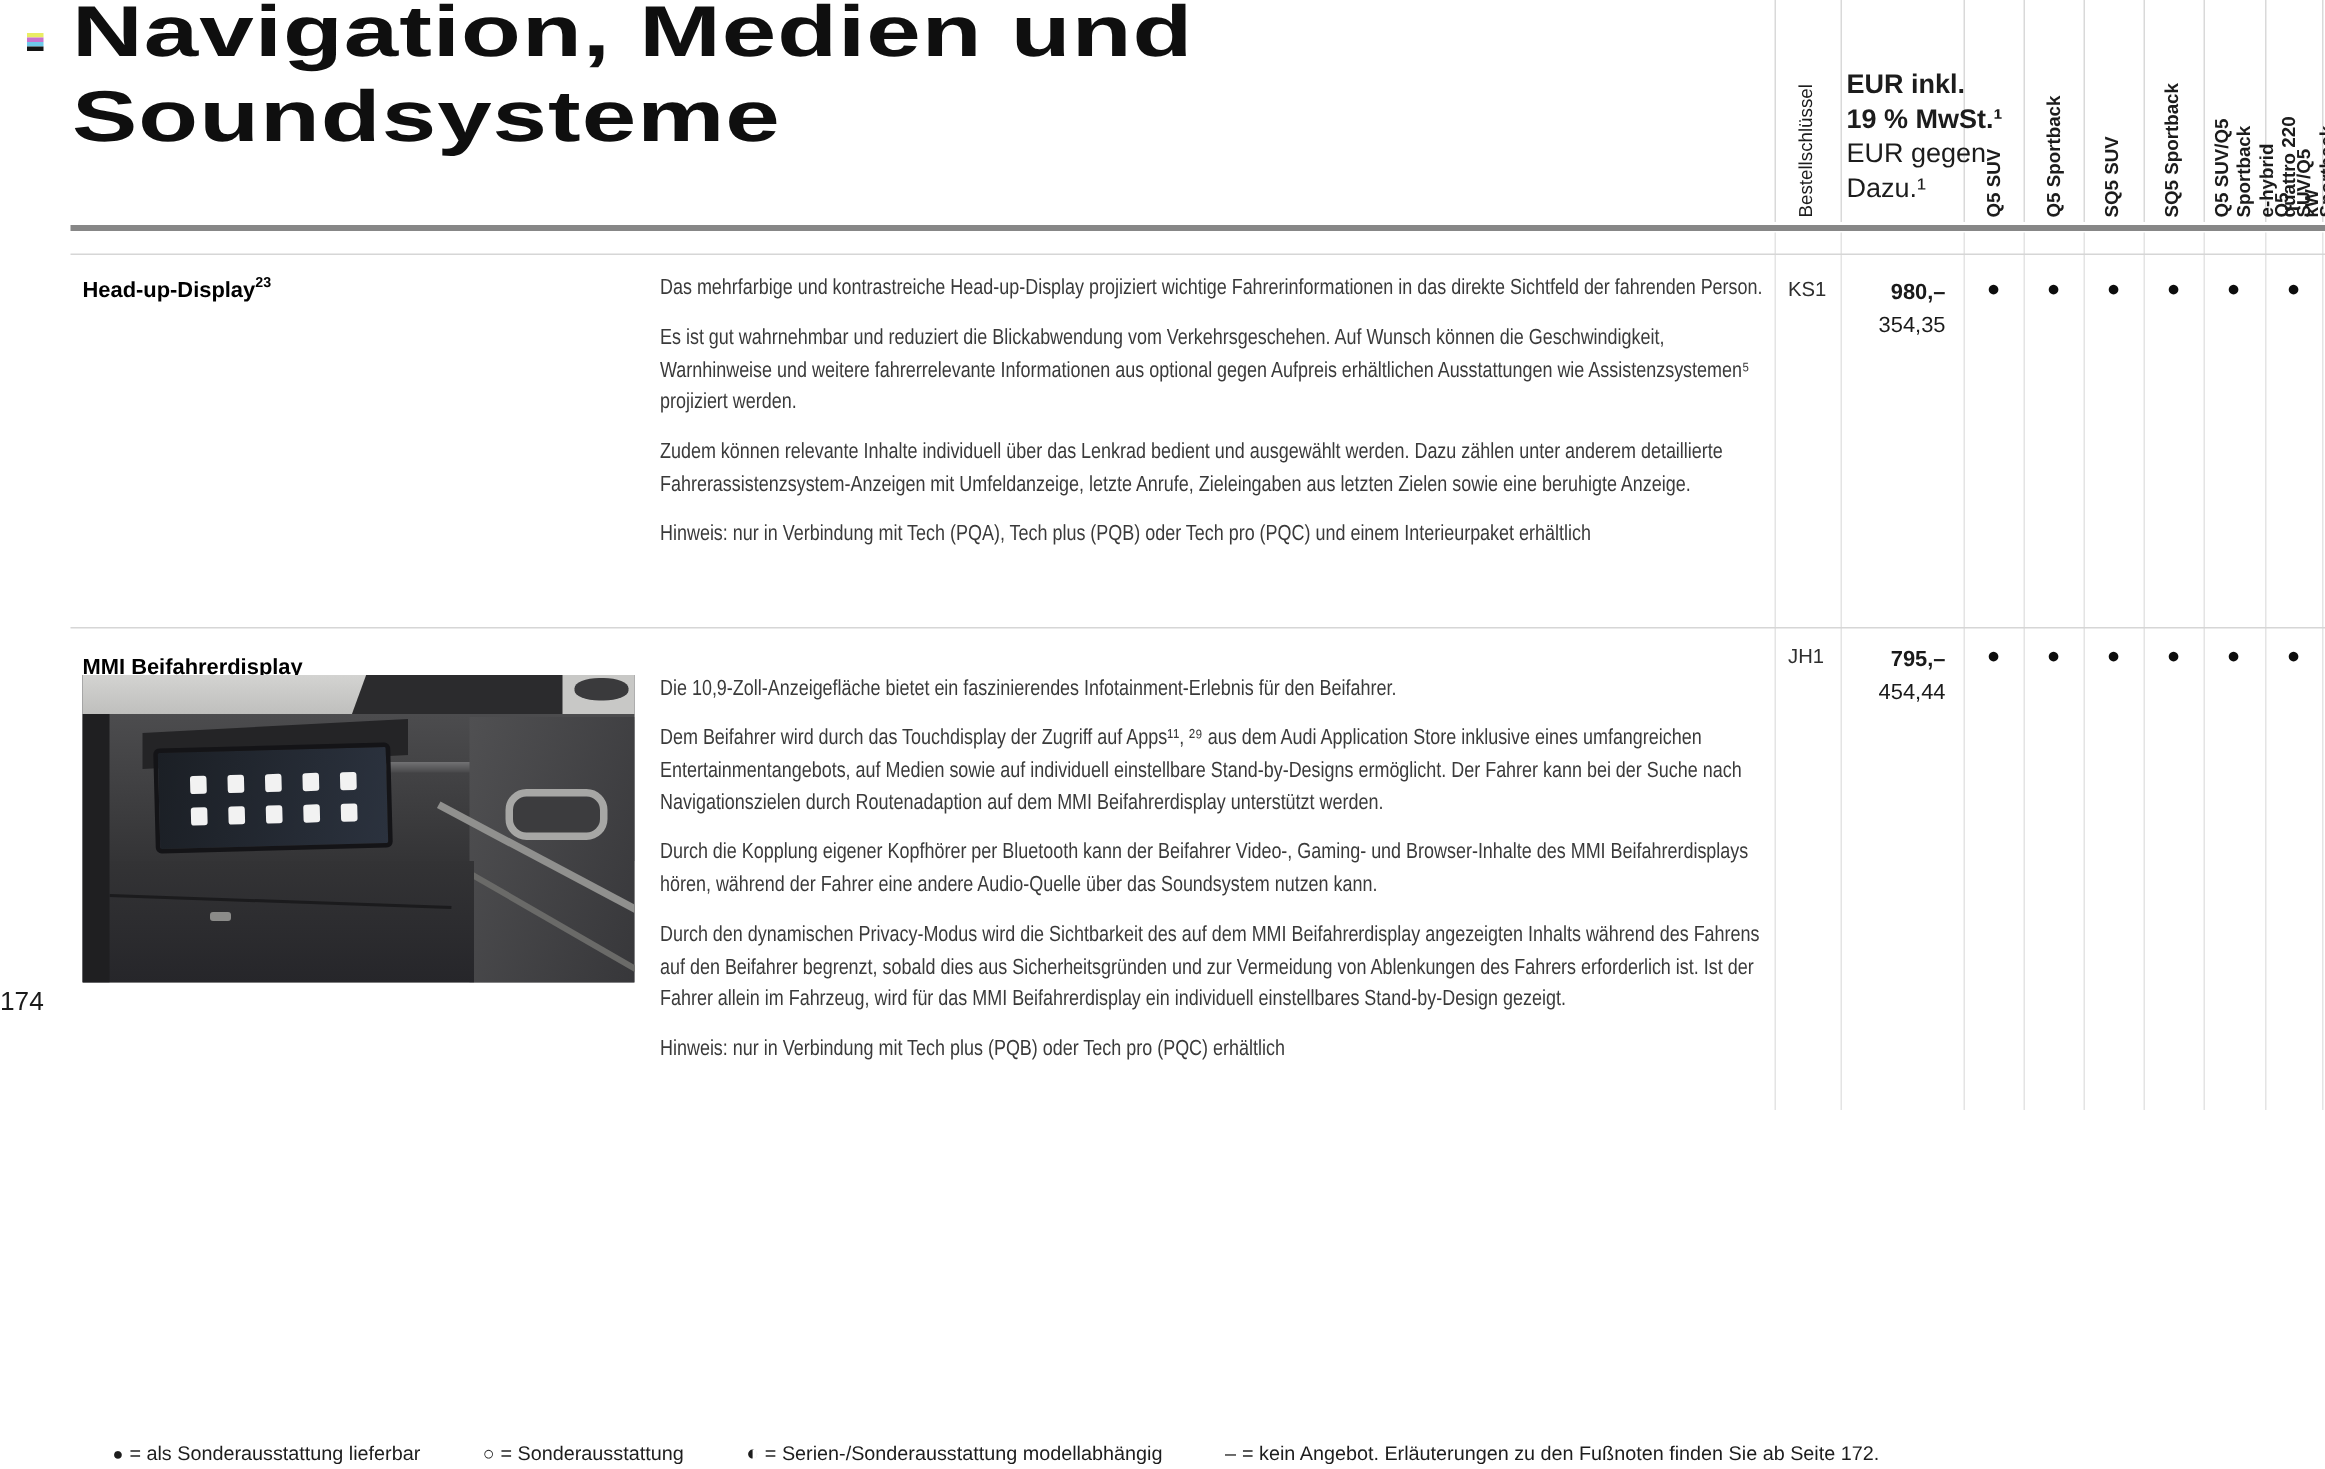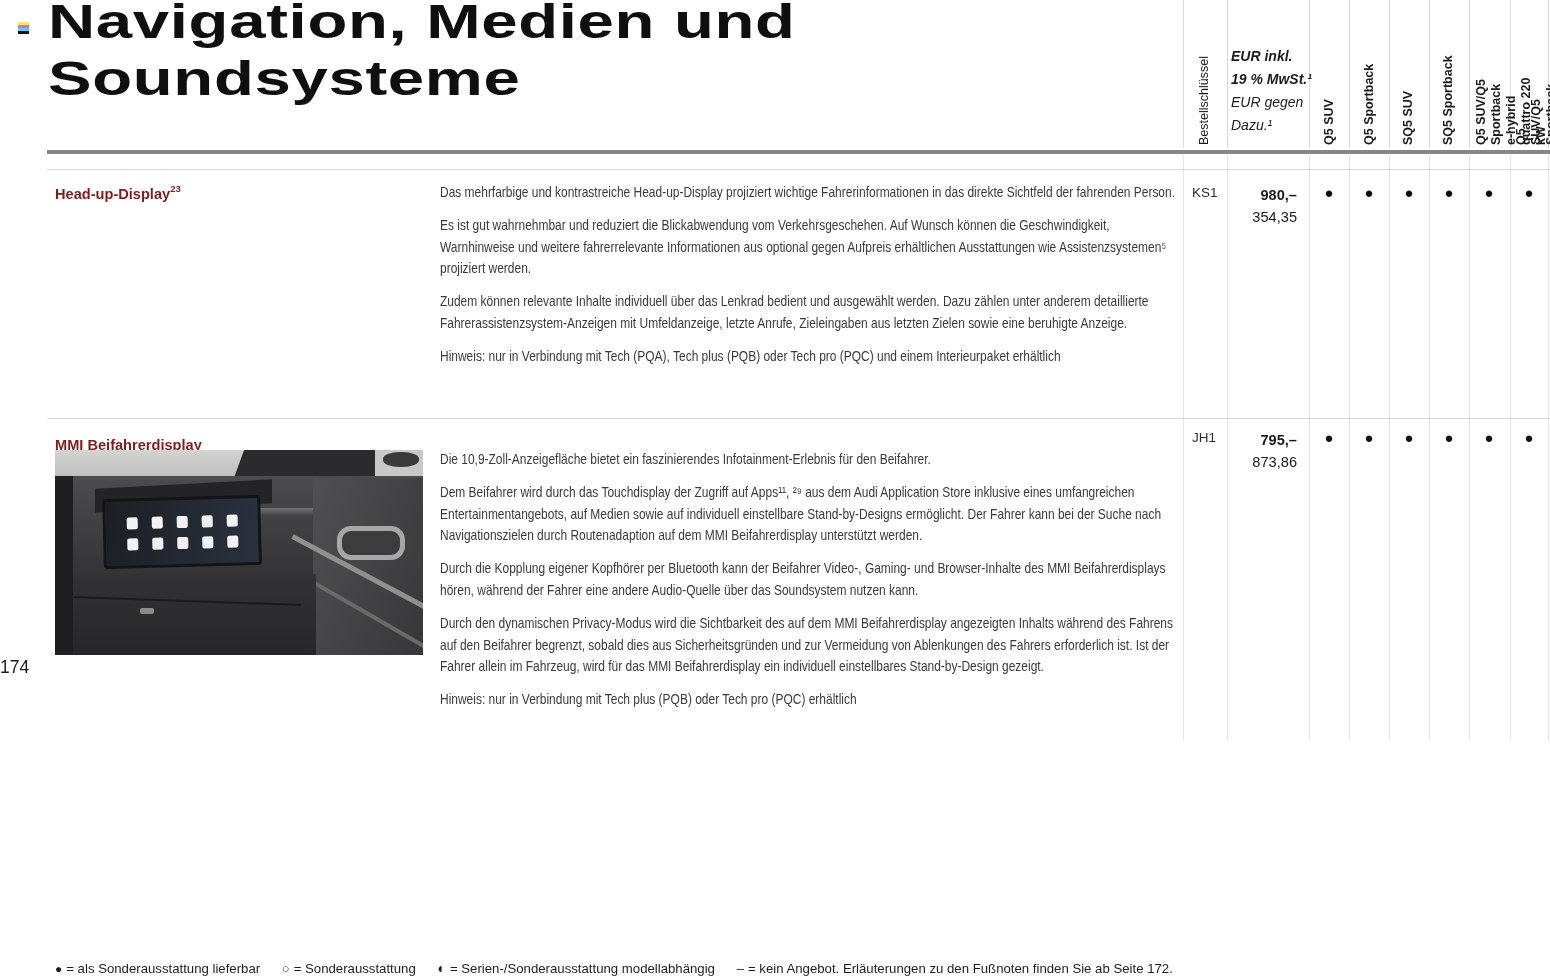--- a/index.html
+++ b/index.html
@@ -18,42 +18,42 @@
   .vline{position:absolute;width:1px;background:#d9d9d9;top:0;height:148px;}
   .vline.body{top:155px;height:585px;background:#e4e4e4;}
   .thick-rule{position:absolute;left:47px;top:150px;width:1503px;height:4px;background:#878787;}
   .row-sep{position:absolute;left:47px;width:1503px;height:1px;background:#d6d6d6;}
 
   
   .vlabel{position:absolute;top:145px;transform:rotate(-90deg);transform-origin:0 0;
           white-space:pre-line;font-size:12.5px;line-height:15px;color:#1c1c1c;}
   .vlabel.bold{font-weight:bold;}
 
-  .eur-head{position:absolute;left:1231px;top:45px;font-size:14px;line-height:23px;color:#1c1c1c;font-style:italic;}
+  .eur-head{position:absolute;left:1231px;top:45px;font-size:18px;line-height:23px;color:#1c1c1c;}
   .eur-head .b{font-weight:bold;}
 
   
-  .row-title{position:absolute;left:55px;font-size:14.6px;font-weight:bold;color:#7f1d1d;}
+  .row-title{position:absolute;left:55px;font-size:14.6px;font-weight:bold;color:#000000;}
   .row-title sup{font-size:9.5px;font-weight:bold;position:relative;top:-1px;}
   .desc{position:absolute;left:440px;width:897px;font-size:14.6px;line-height:21.8px;color:#3a3a3a;
         transform:scaleX(0.82);transform-origin:0 0;}
   .desc p{margin:0 0 11px 0;}
   .desc p:last-child{margin-bottom:0;}
   .code{position:absolute;left:1192px;font-size:13.5px;color:#2e2e2e;}
   .price{position:absolute;left:1227px;width:70px;text-align:right;font-size:14.6px;
          line-height:22px;color:#1a1a1a;}
   .price .incl{font-weight:bold;}
   .dot-cell{position:absolute;width:20px;height:16px;display:flex;align-items:center;
             justify-content:center;font-size:15px;color:#0d0d0d;}
 
   .page-num{position:absolute;left:0;top:657px;font-size:17.5px;color:#1a1a1a;}
 
   
   .legend{position:absolute;left:55px;top:960px;font-size:13.2px;color:#1d1d1d;white-space:nowrap;}
-  .legend .item{margin-right:18px;}
+  .legend .item{margin-right:18px;margin-left:20px;}
   .legend .sym{margin-right:4px;}
 
   
   .photo{position:absolute;left:55px;top:450px;width:368px;height:205px;overflow:hidden;background:#39393b;}
   .photo *{position:absolute;}
   .ph-top{left:0;top:0;width:100%;height:30px;background:linear-gradient(#d3d3d1,#bcbcba);}
   .ph-pillar{left:50%;top:-6px;width:40%;height:40px;background:#2b2b2d;transform:skewX(-20deg);}
   .ph-window{right:0;top:0;width:13%;height:26px;background:#c8c8c6;}
   .ph-mirror{right:1%;top:2px;width:10%;height:15px;background:#3a3a3c;border-radius:45%;}
   .ph-dash{left:0;top:26px;width:100%;height:98px;background:linear-gradient(#4c4c4e,#343436);}
@@ -191,21 +191,21 @@
   <div class="desc" style="top:449px">
     <p>Die 10,9-Zoll-Anzeigefläche bietet ein faszinierendes Infotainment-Erlebnis für den Beifahrer.</p>
     <p>Dem Beifahrer wird durch das Touchdisplay der Zugriff auf Apps¹¹, ²⁹ aus dem Audi Application Store inklusive eines umfangreichen Entertainmentangebots, auf Medien sowie auf individuell einstellbare Stand-by-Designs ermöglicht. Der Fahrer kann bei der Suche nach Navigationszielen durch Routenadaption auf dem MMI Beifahrerdisplay unterstützt werden.</p>
     <p>Durch die Kopplung eigener Kopfhörer per Bluetooth kann der Beifahrer Video-, Gaming- und Browser-Inhalte des MMI Beifahrerdisplays hören, während der Fahrer eine andere Audio-Quelle über das Soundsystem nutzen kann.</p>
     <p>Durch den dynamischen Privacy-Modus wird die Sichtbarkeit des auf dem MMI Beifahrerdisplay angezeigten Inhalts während des Fahrens auf den Beifahrer begrenzt, sobald dies aus Sicherheitsgründen und zur Vermeidung von Ablenkungen des Fahrers erforderlich ist. Ist der Fahrer allein im Fahrzeug, wird für das MMI Beifahrerdisplay ein individuell einstellbares Stand-by-Design gezeigt.</p>
     <p>Hinweis: nur in Verbindung mit Tech plus (PQB) oder Tech pro (PQC) erhältlich</p>
   </div>
   <div class="code" style="top:430px">JH1</div>
   <div class="price" style="top:429px">
     <div class="incl">795,–</div>
-    <div>873,86</div>
+    <div>454,44</div>
   </div>
   <div class="dot-cell" style="left:1319px;top:429px">●</div>
   <div class="dot-cell" style="left:1359px;top:429px">●</div>
   <div class="dot-cell" style="left:1399px;top:429px">●</div>
   <div class="dot-cell" style="left:1439px;top:429px">●</div>
   <div class="dot-cell" style="left:1479px;top:429px">●</div>
   <div class="dot-cell" style="left:1519px;top:429px">●</div>
 
   <div class="page-num">174</div>
 

